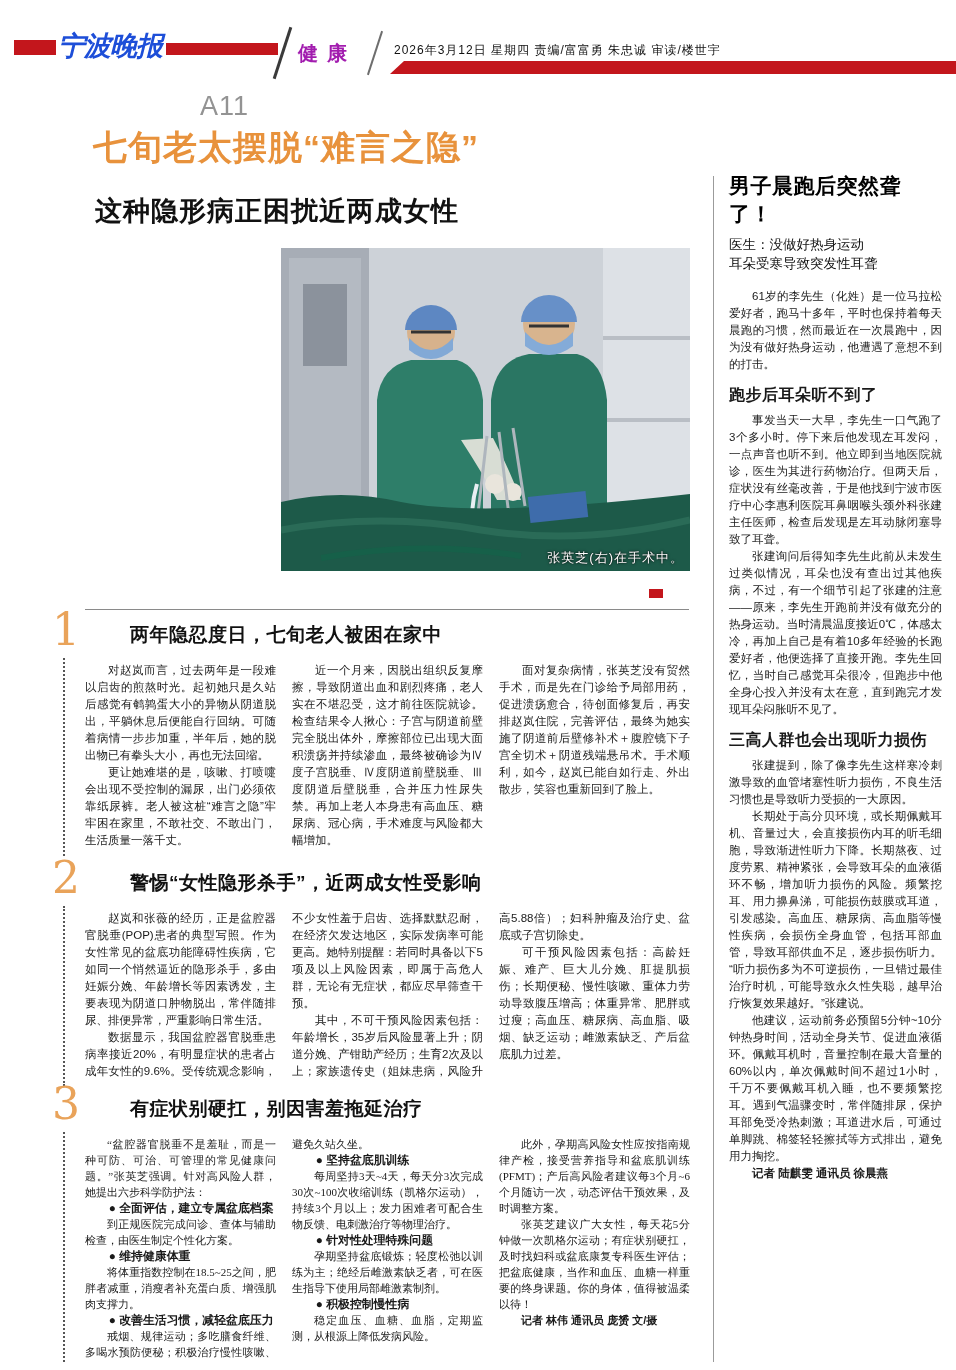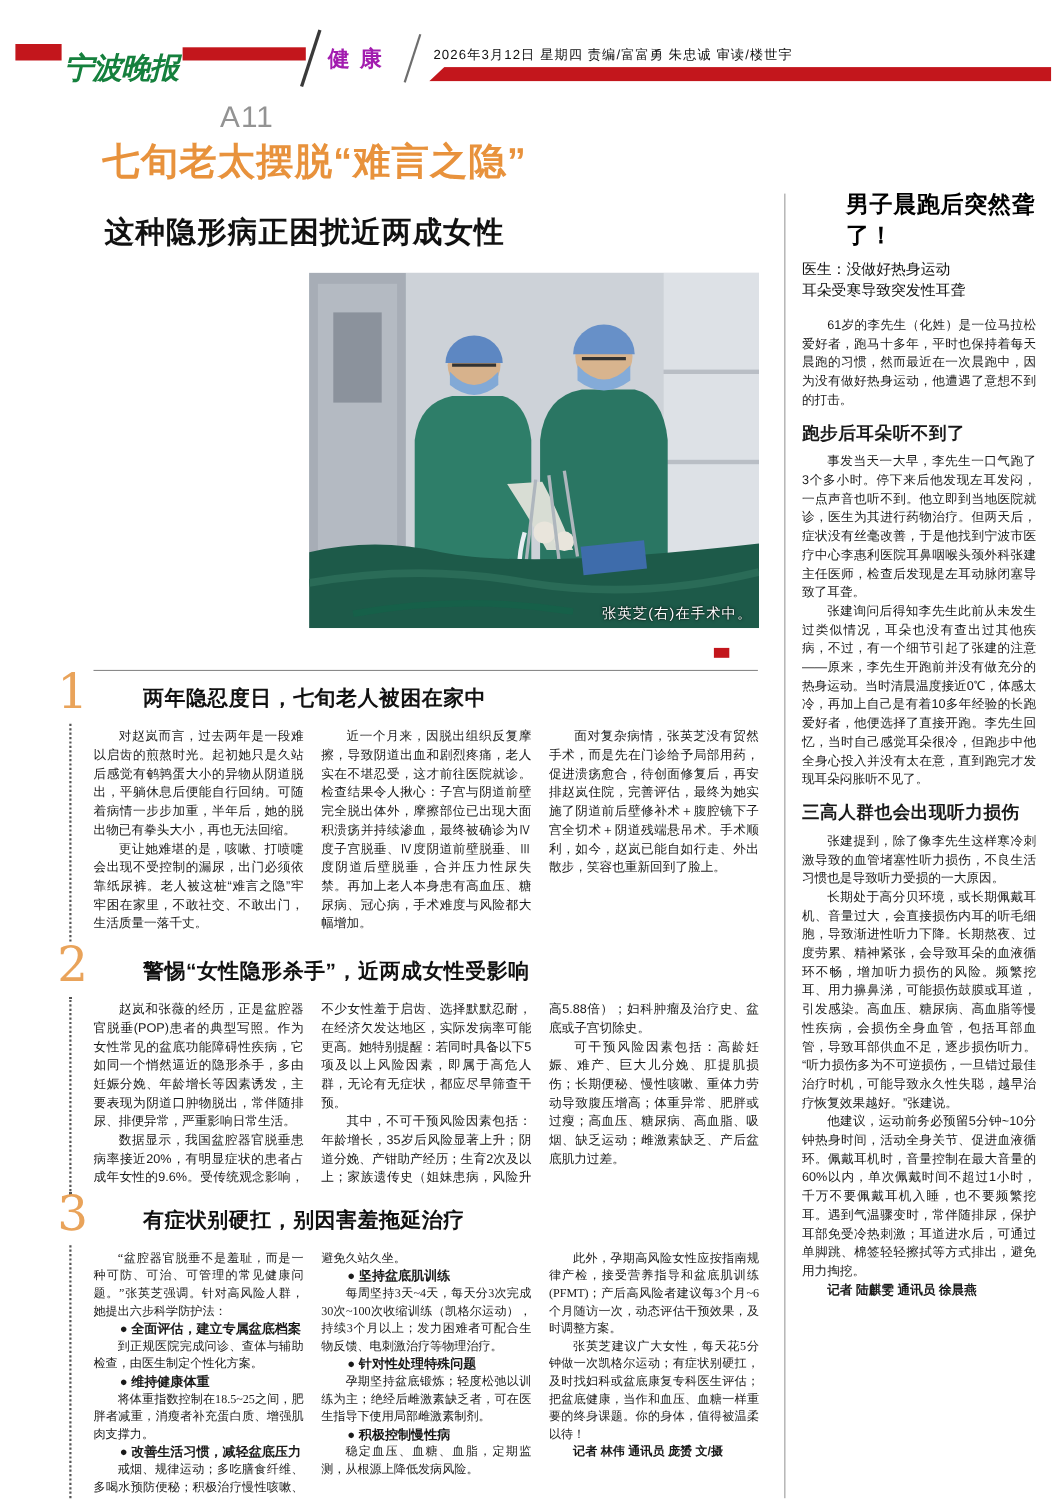--- a/index.html
+++ b/index.html
@@ -4,22 +4,22 @@
 <style>
   * { margin:0; padding:0; box-sizing:border-box; }
   html,body { background:#ffffff; }
   .page {
     position:relative; width:956px; height:1370px; margin:0 auto;
     background:#ffffff; overflow:hidden;
     font-family:"Liberation Sans", sans-serif; color:#1a1a1a;
   }
   
   .mast-square { position:absolute; left:14px; top:40px; width:42px; height:15px; background:#c3161c; }
-  .mast-logo   { position:absolute; left:58px; top:44px; font-family:"DejaVu Serif", serif;
-                 font-size:27px; font-weight:700; font-style:italic; color:#15803d; letter-spacing:-1px; }
+  .mast-logo   { position:absolute; left:58px; top:28px; font-family:"DejaVu Serif", serif;
+                 font-size:27px; font-weight:700; font-style:italic; color:#1d4ed8; letter-spacing:-1px; }
   .mast-bar1   { position:absolute; left:166px; top:43px; width:112px; height:12px; background:#c3161c; }
   .mast-a11    { position:absolute; left:200px; top:50px; font-size:27px; color:#939393; letter-spacing:1px;margin-top:41px; }
   .mast-slash1 { position:absolute; left:281px; top:26px; width:3px; height:54px; background:#3a3a3a; transform:rotate(18deg); }
   .mast-section{ position:absolute; left:298px; top:40px; font-size:20px; font-weight:600; color:#a21caf; letter-spacing:9px; }
   .mast-slash2 { position:absolute; left:374px; top:30px; width:2px; height:46px; background:#6e6e6e; transform:rotate(18deg); }
   .mast-date   { position:absolute; left:394px; top:42px; font-size:12px; color:#111; letter-spacing:1px; white-space:nowrap; }
   .mast-bar2   { position:absolute; left:390px; top:61px; width:566px; height:13px; background:#c3161c;
                  clip-path:polygon(14px 0,100% 0,100% 100%,0 100%); }
   
   .headline     { position:absolute; left:93px; top:128px; width:600px; font-size:34px; line-height:1.15;
@@ -49,21 +49,21 @@
   .sec1 .sec-body { height:196px; }
   .sec2 .sec-body { height:176px; }
   .sec3 .sec-body { height:226px; font-size:11px; line-height:16px; }
   .para { margin:0; text-indent:2em; text-align:justify; }
   .style-bullet { font-weight:700; font-size:1.08em; }
   .style-note   { font-family:"Liberation Serif", serif; }
   .style-byline { font-weight:600; }
   
   .v-divider { position:absolute; left:713px; top:176px; width:1px; height:1186px; background:#9b9b9b; }
   .side { position:absolute; left:729px; top:172px; width:213px; }
-  .side-title { font-size:21px; font-weight:800; color:#000; letter-spacing:.5px;margin-left:40px; }
+  .side-title { font-size:21px; font-weight:800; color:#000; letter-spacing:.5px; }
   .side-sub   { margin-top:7px; font-size:13.5px; line-height:19px; color:#111; }
   .side-body  { margin-top:15px; font-size:11.5px; line-height:17px; text-align:justify; }
   .side-body .style-subhead { font-size:16px; font-weight:700; text-indent:0; margin:13px 0 9px; letter-spacing:.5px; }
 </style>
 </head>
 <body>
 
 <div class="page">
 
   <div class="mast-square"></div>

